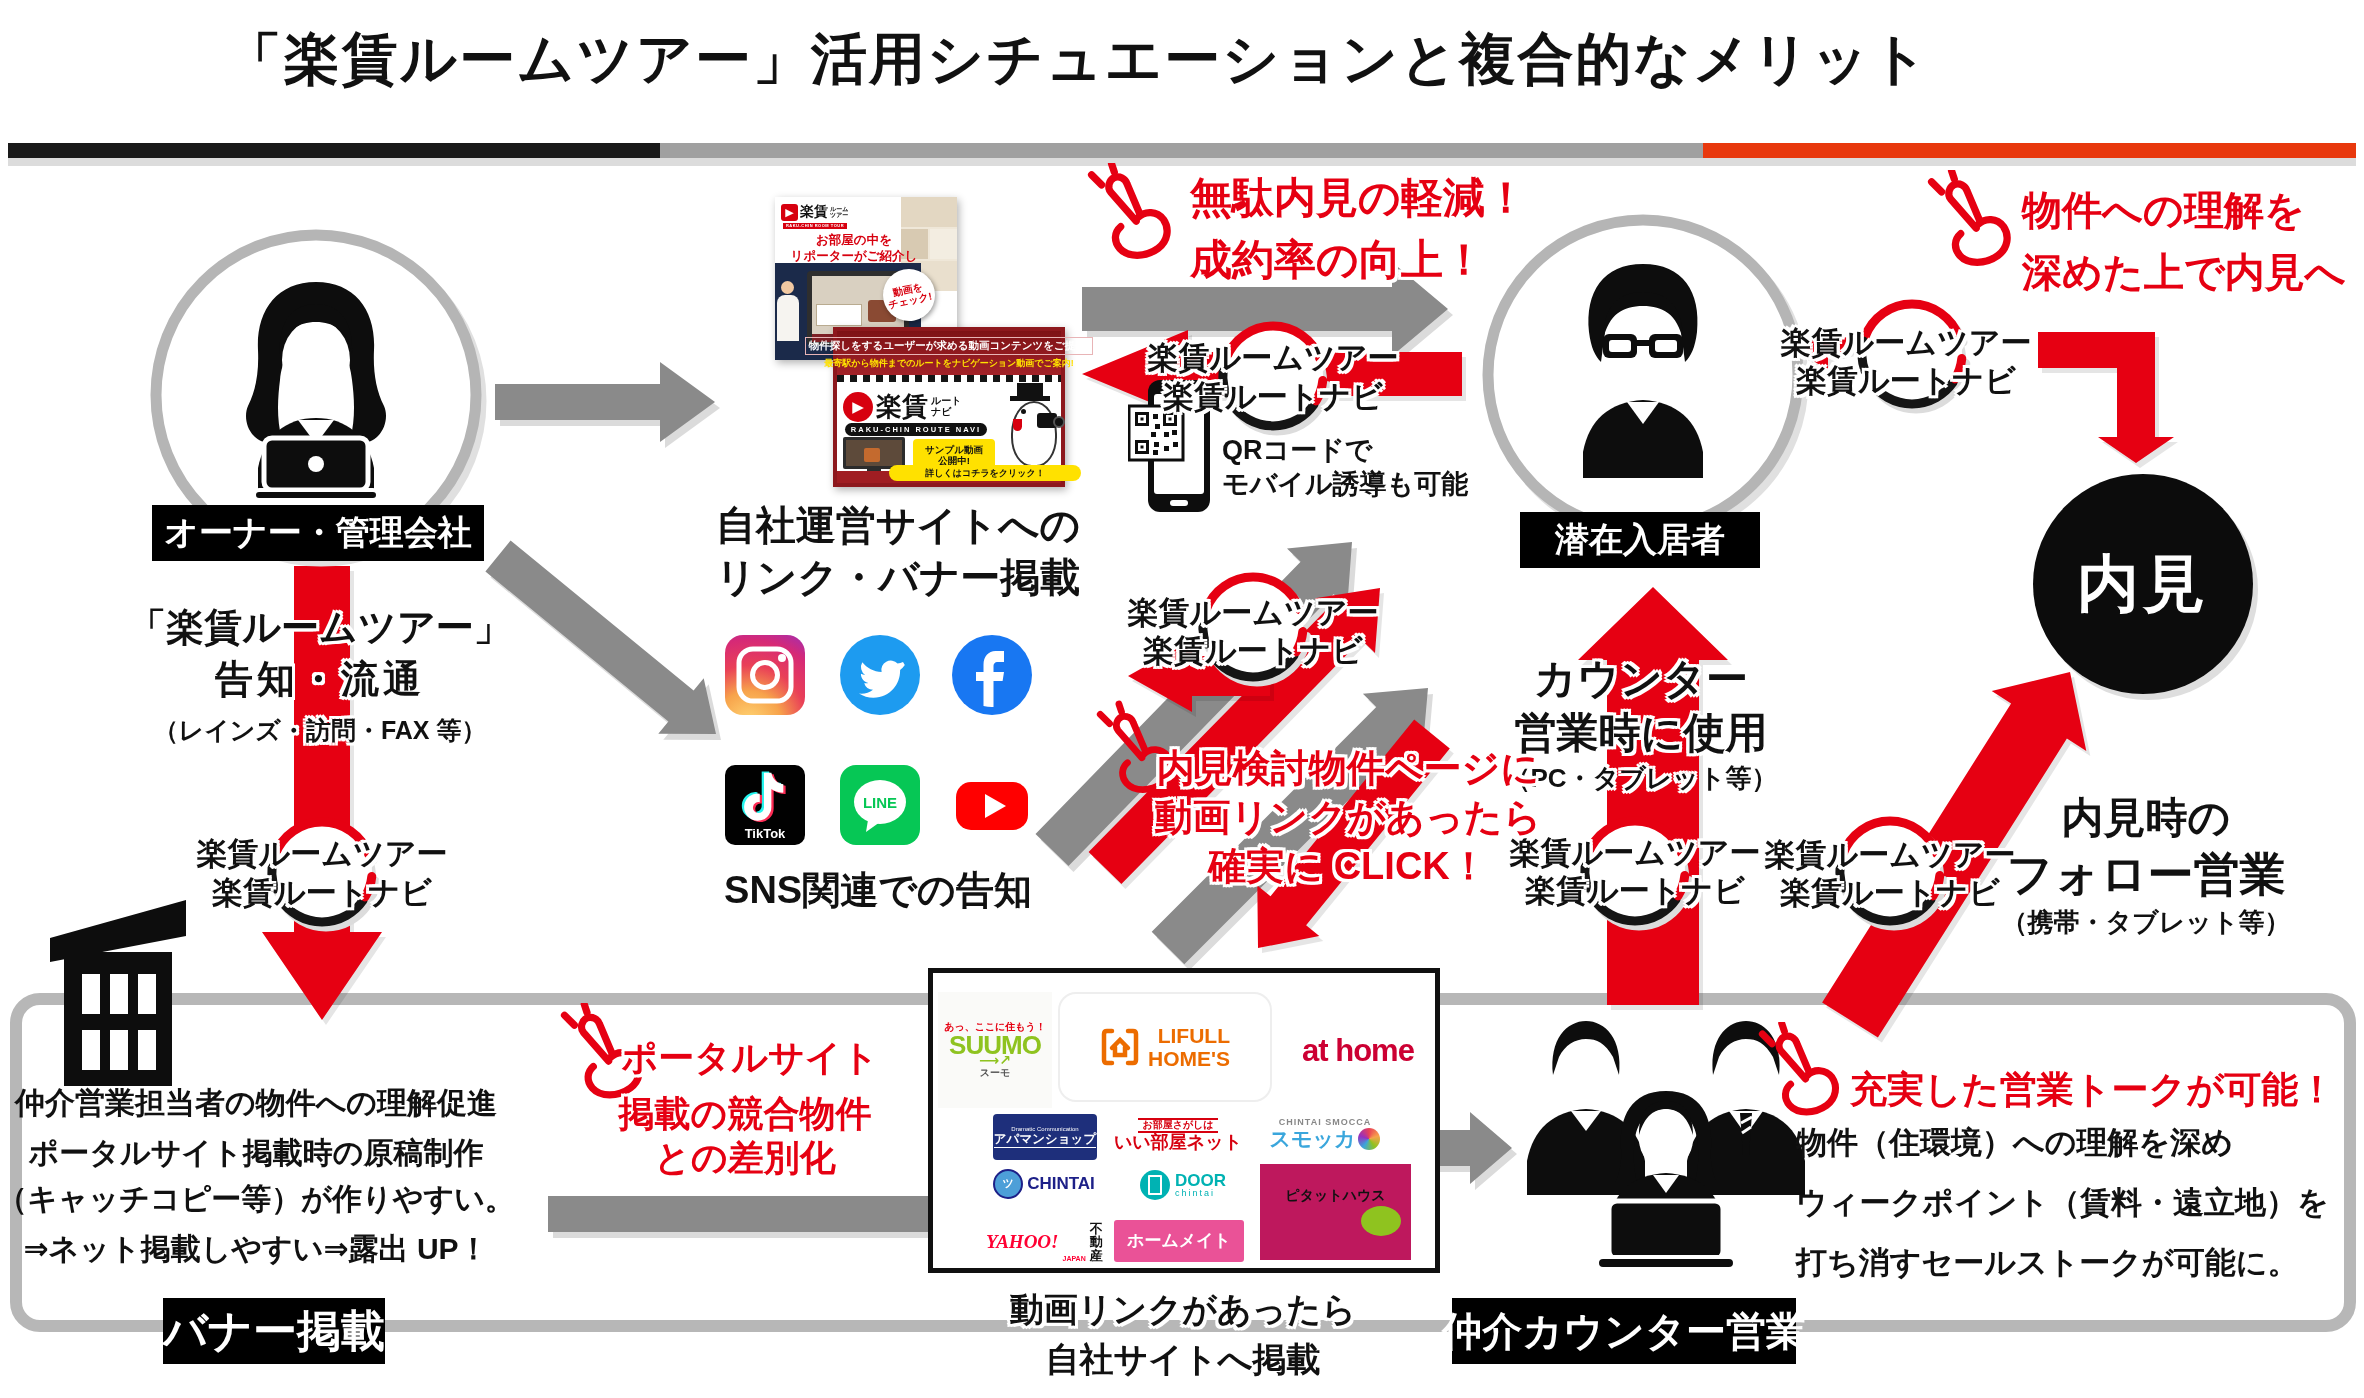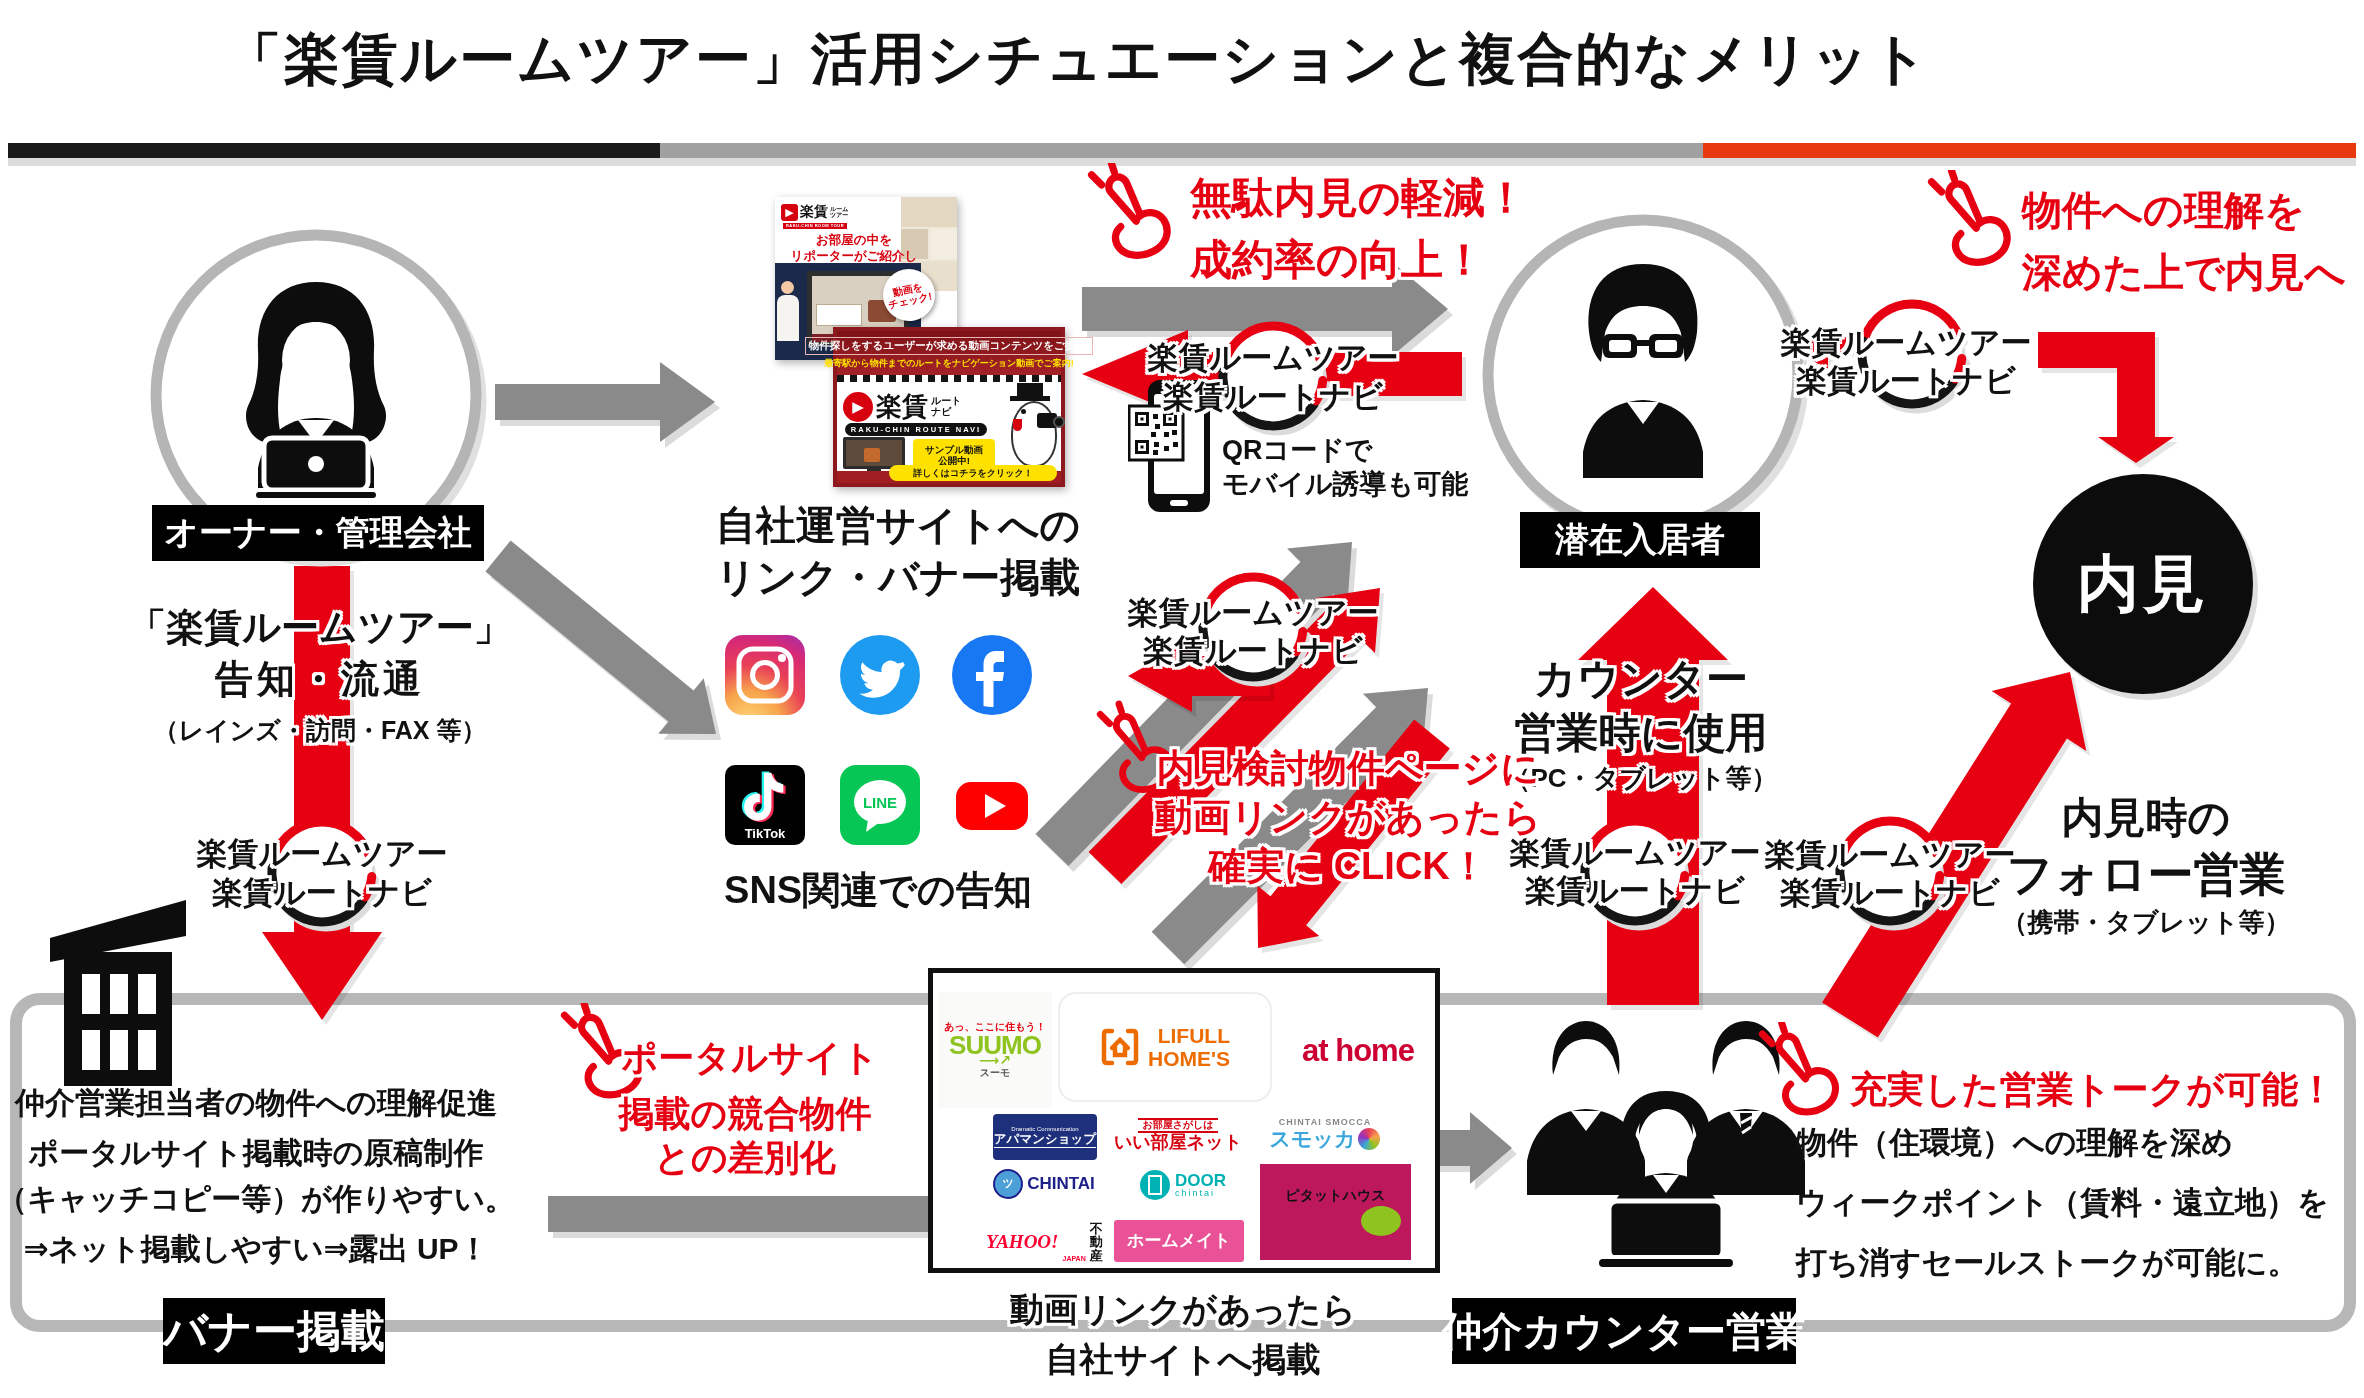--- a/index.html
+++ b/index.html
@@ -313,21 +313,21 @@
           <div class="abs" style="left:18px;top:8px;width:16px;height:14px;background:#c46a2e;border-radius:2px;"></div>
         </div>
       </div>
       <div class="abs" style="left:24px;top:32px;width:14px;height:5px;background:#2c2c2c;"></div>
     </div>
     <div class="abs" style="left:76px;top:108px;width:82px;height:32px;background:#ffe100;border-radius:4px;display:flex;flex-direction:column;align-items:center;justify-content:center;font-size:9.5px;font-weight:bold;color:#111;line-height:1.2;">
       <span>サンプル動画</span>
         <span>公開中!</span>
     </div>
     <div class="abs" style="left:0;top:140px;width:224px;height:12px;background:#a01d22;"></div>
-    <div class="abs" style="left:52px;top:134px;width:168px;height:16px;background:#ffe100;border-radius:8px;font-size:9px;font-weight:bold;color:#111;text-align:center;line-height:16px;">詳しくはコチラをクリック！</div>
+    <div class="abs" style="left:52px;top:134px;width:192px;height:16px;background:#ffe100;border-radius:8px;font-size:9px;font-weight:bold;color:#111;text-align:center;line-height:16px;">詳しくはコチラをクリック！</div>
   </div>
 
   <div class="t c" style="left:898px;top:555px;font-size:40px;">リンク・バナー掲載</div>
   <div class="t c" style="left:898px;top:503px;font-size:40px;">自社運営サイトへの</div>
 
   <svg class="abs" style="left:725px;top:635px;" width="80" height="80" viewBox="0 0 80 80">
     <defs>
         <radialGradient id="igg" cx="0.3" cy="1.1" r="1.6">
       <stop offset="0" stop-color="#ffd776"></stop>
           <stop offset="0.25" stop-color="#f7a34b"></stop>

